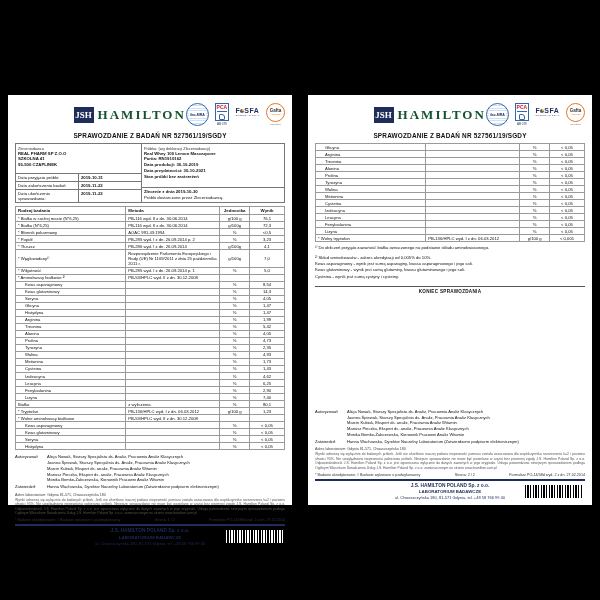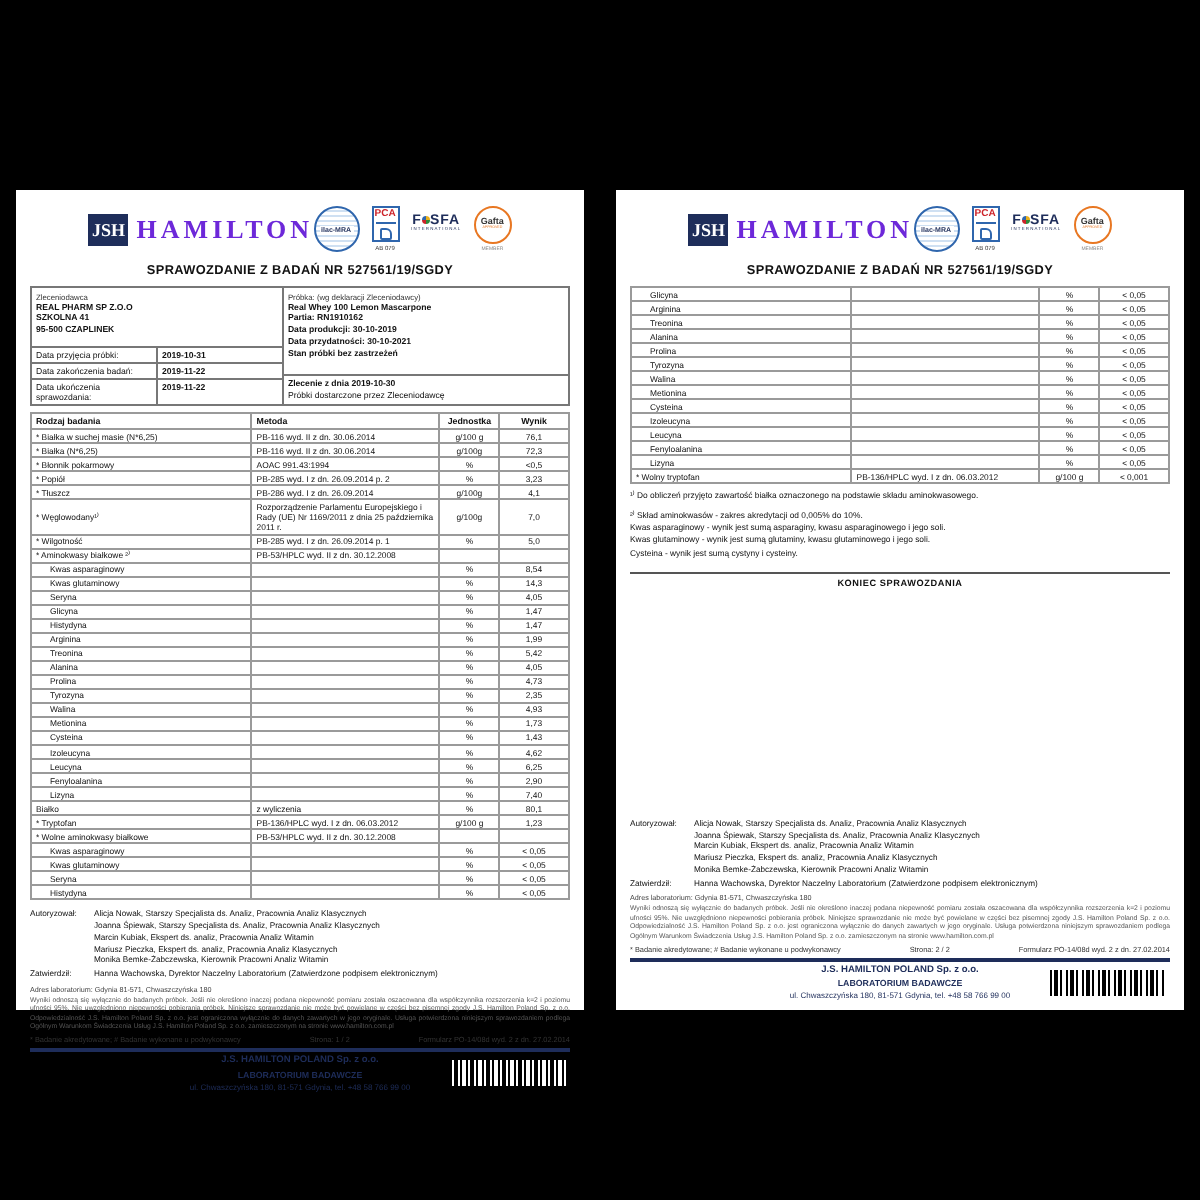--- a/index.html
+++ b/index.html
@@ -3,25 +3,25 @@
 <meta charset="utf-8">
 <style>
   html,body{margin:0;padding:0;background:#000;}
   #screen{position:relative;width:600px;height:600px;background:#000;overflow:hidden;
           font-family:"Liberation Sans", sans-serif;color:#111;}
   .page{position:absolute;top:95px;width:284px;height:410px;background:#fff;
         box-sizing:border-box;padding:6px 7px 4px 7px;display:flex;flex-direction:column;}
   #page1{left:8px;} #page2{left:308px;}
 
   
-  .hdr{display:flex;justify-content:center;align-items:flex-start;margin-top:2px;}
+  .hdr{display:flex;justify-content:flex-end;align-items:flex-start;margin-top:2px;}
   .logo{display:flex;align-items:center;gap:4px;margin-top:4px;}
   .logo-box{width:20px;height:16px;background:#1e2d5a;color:#fff;display:flex;align-items:center;
             justify-content:center;font-family:"Liberation Serif",serif;font-size:9px;font-weight:bold;}
-  .logo-text{font-family:"Liberation Serif",serif;font-size:13px;color:#6d28d9;letter-spacing:2px;font-weight:bold;}
+  .logo-text{font-family:"Liberation Serif",serif;font-size:13px;color:#14532d;letter-spacing:2px;font-weight:bold;}
   .badges{display:flex;gap:6px;align-items:flex-start;}
   .badge{display:flex;flex-direction:column;align-items:center;}
   .ilac-ring{width:21px;height:21px;border-radius:50%;border:1.5px solid #2f66ad;display:flex;align-items:center;justify-content:center;
      background:repeating-linear-gradient(0deg,#fff 0,#fff 1.5px,#cfe0f2 1.5px,#cfe0f2 2.5px);}
   .ilac-ring span{font-size:3.5px;font-weight:bold;color:#1e2d5a;background:#fff;padding:0 1px;white-space:nowrap;}
   .pca-box{width:14px;height:18px;border:1px solid #2f66ad;display:flex;flex-direction:column;align-items:center;padding-top:1px;box-sizing:border-box;}
   .pca-text{color:#cc2229;font-weight:bold;font-size:5px;line-height:1;}
   .pca-rule{width:10px;border-top:0.5px solid #2f66ad;margin:1px 0;}
   .pca-glyph{width:4px;height:5px;border:1px solid #2f66ad;border-radius:1px 3px 1px 1px;margin-top:1px;}
   .pca-ab{font-size:3px;color:#333;margin-top:1px;}

